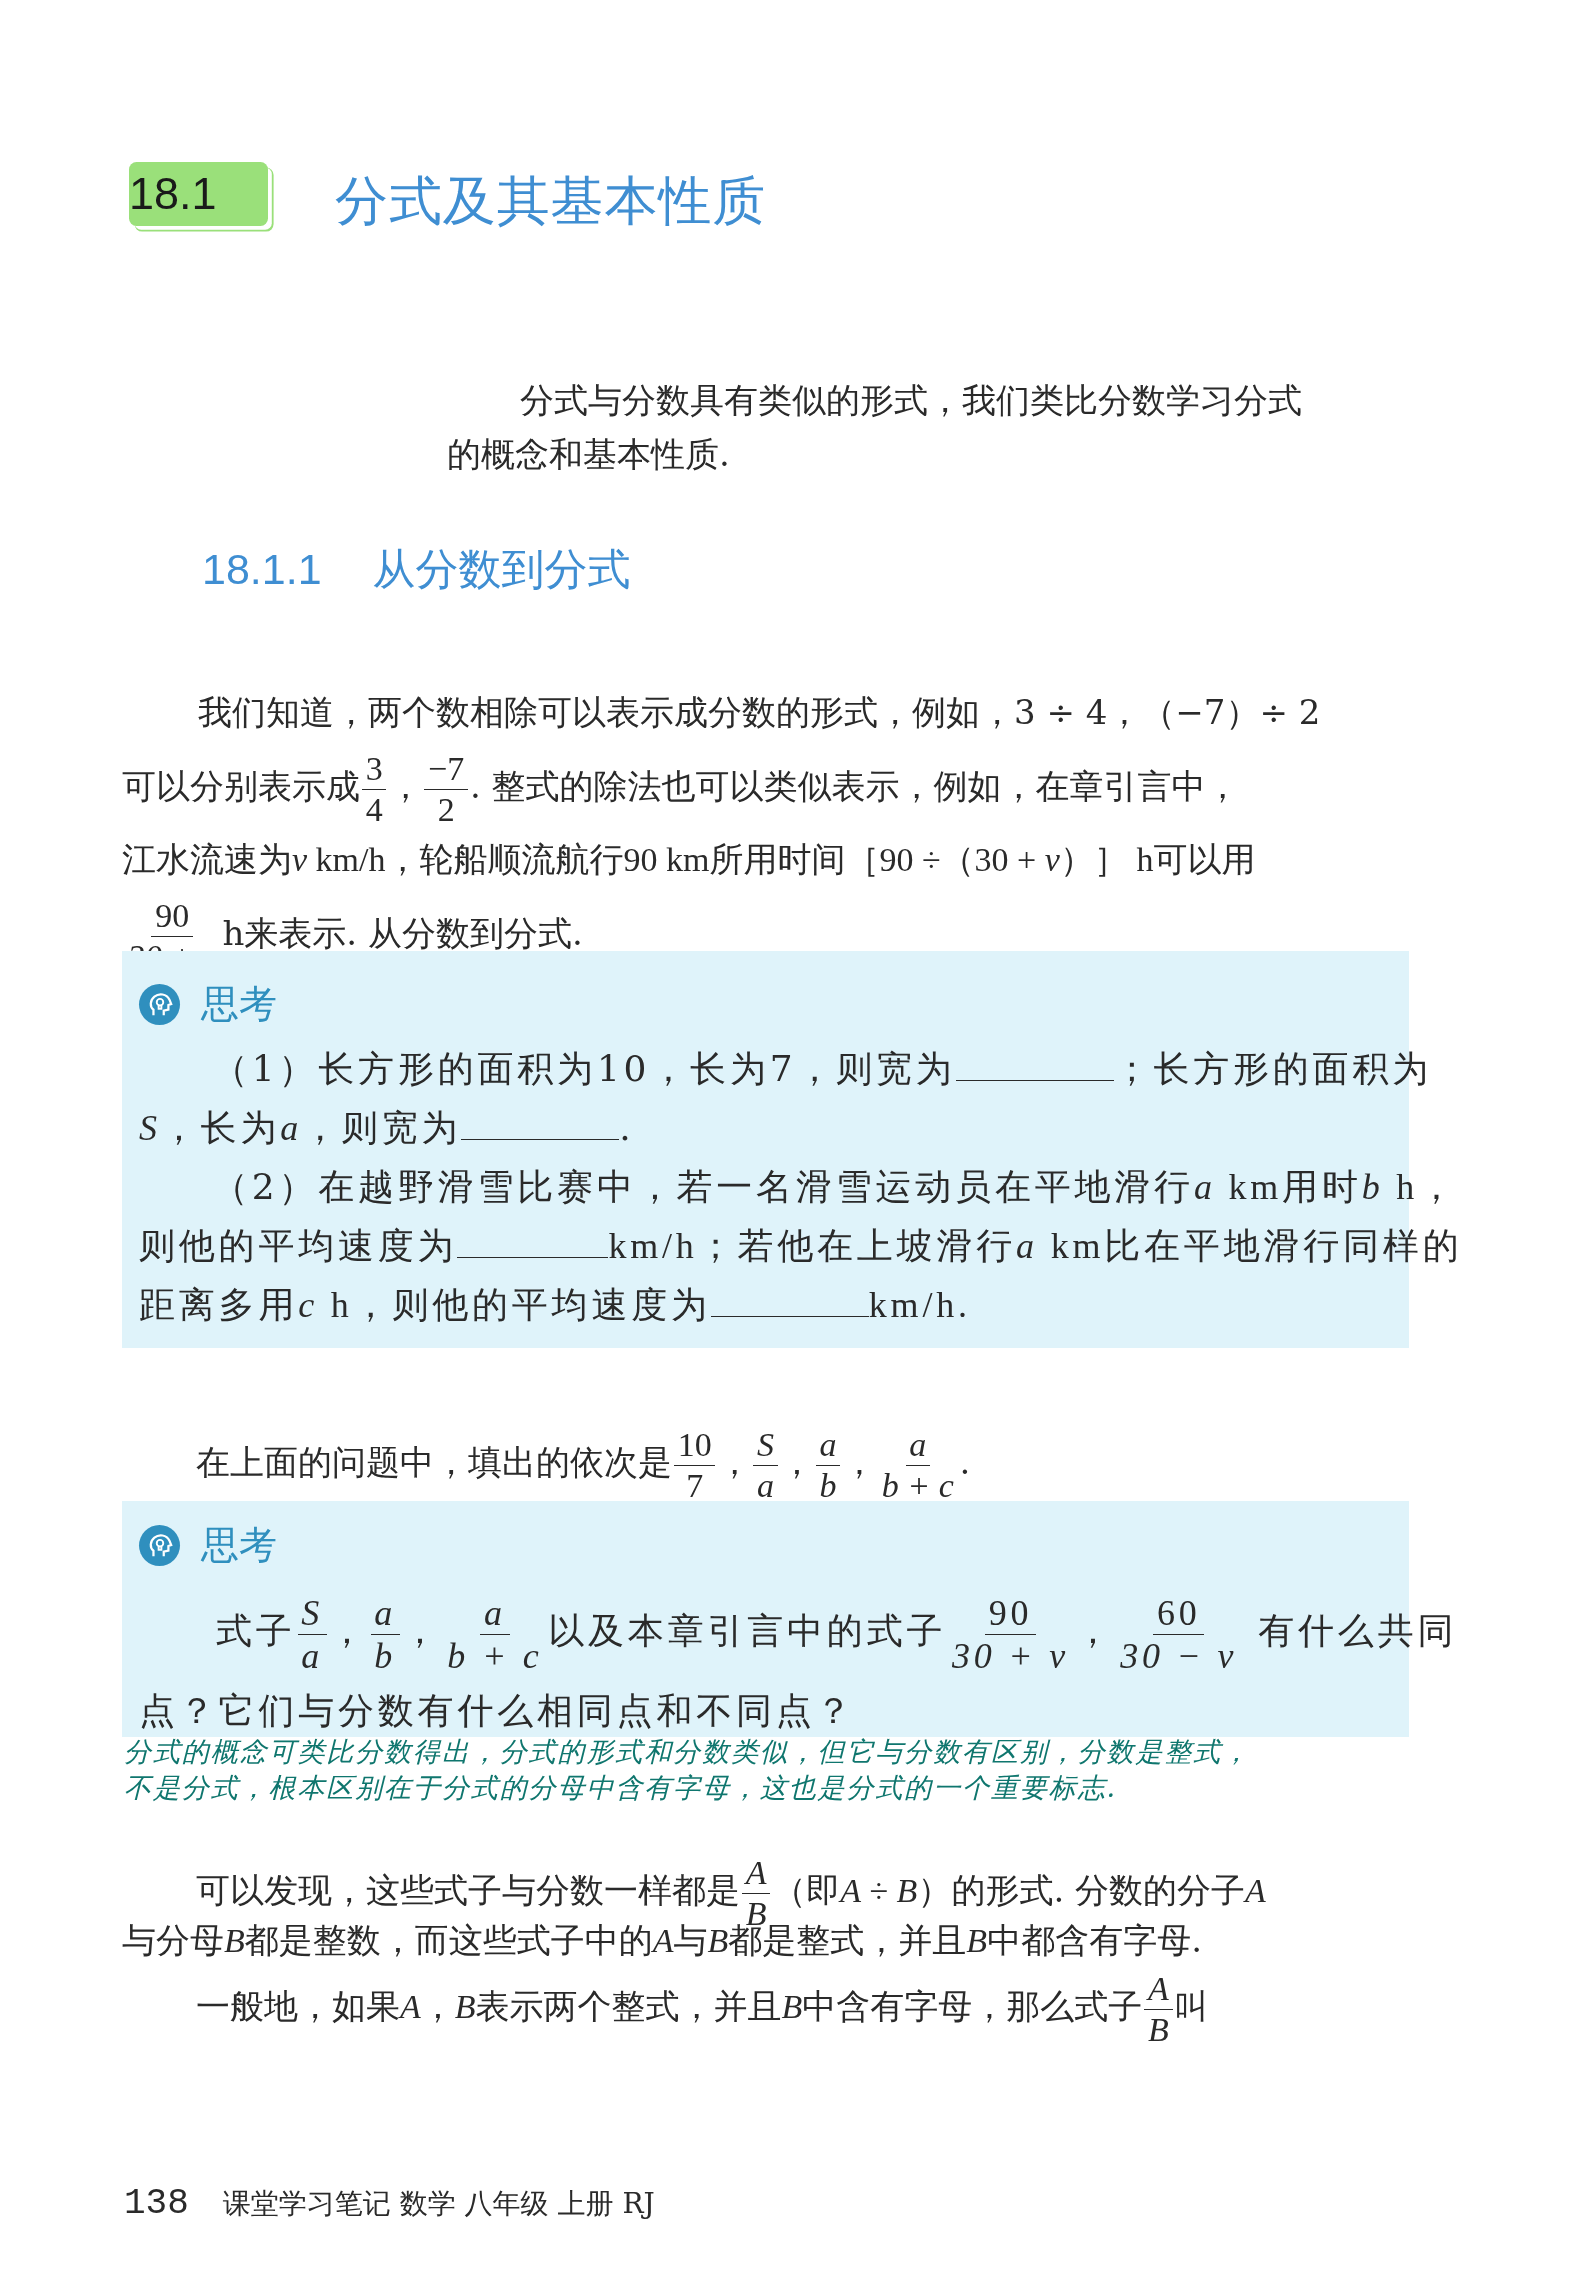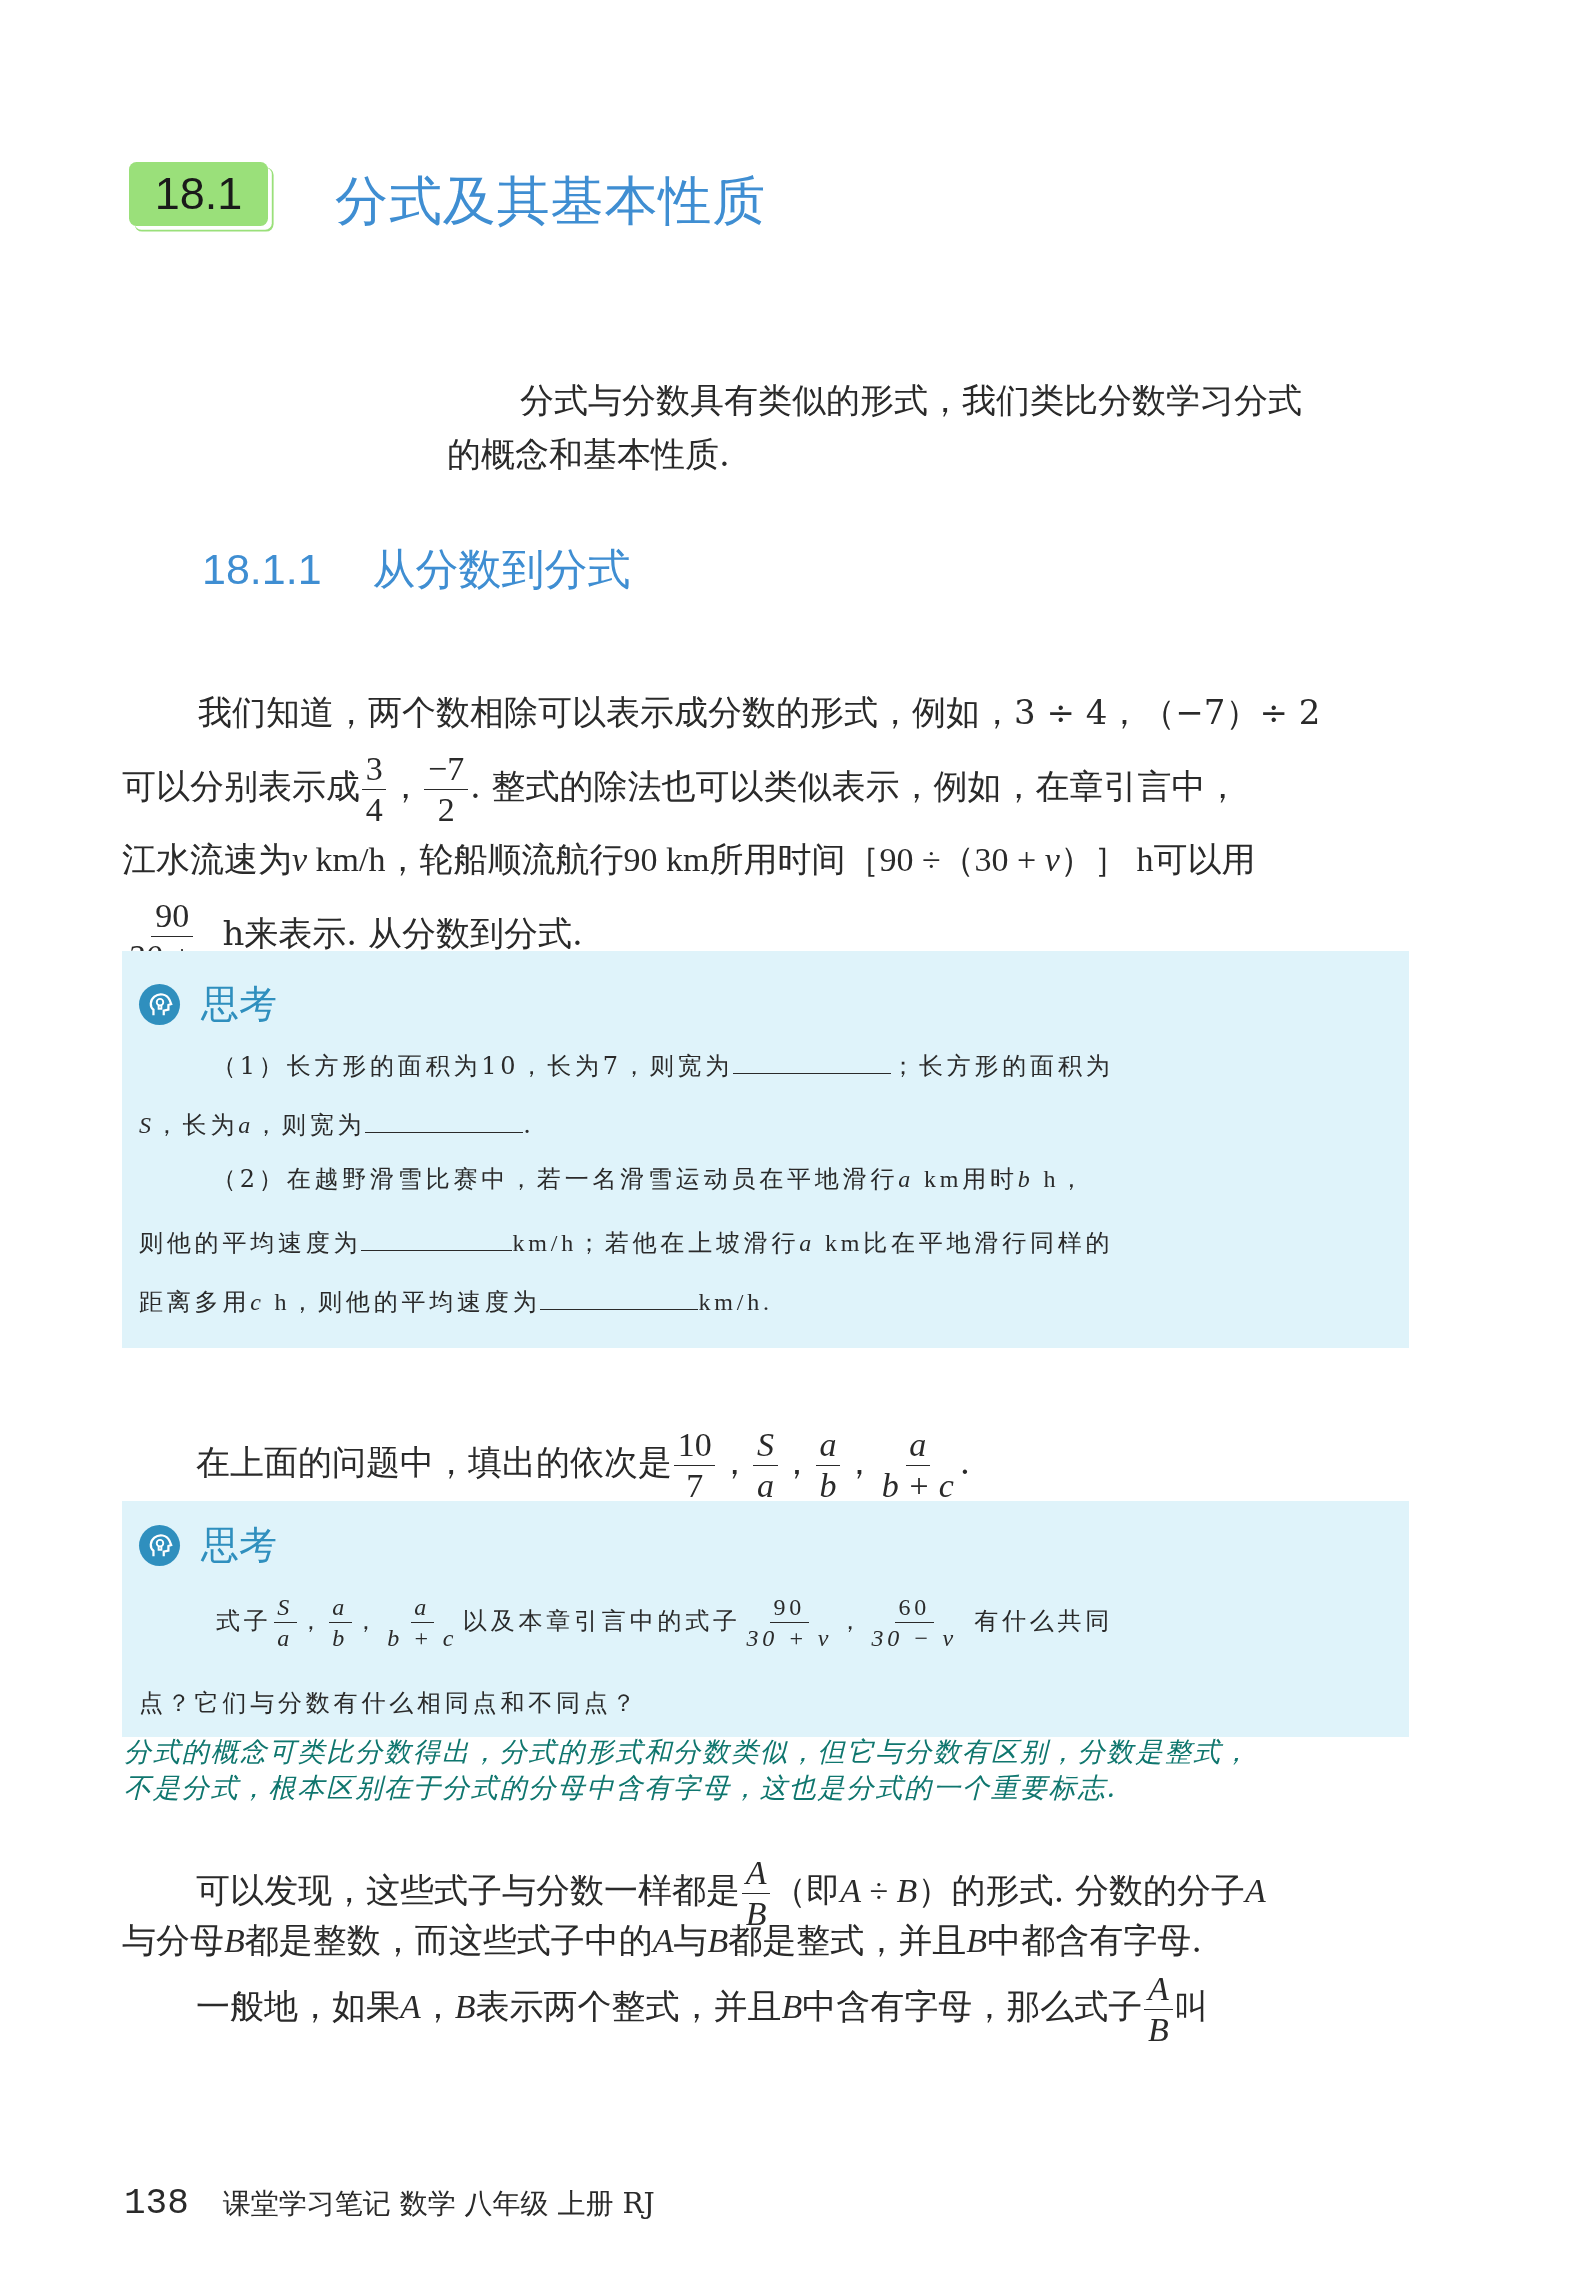--- a/index.html
+++ b/index.html
@@ -5,21 +5,21 @@
   html, body { margin: 0; padding: 0; }
   body {
     width: 1592px; height: 2296px; background: #ffffff; position: relative; overflow: hidden;
     font-family: "DejaVu Serif", "Liberation Serif", serif; color: #231f20;
   }
   .abs { position: absolute; }
   .badge {
     left: 129px; top: 162px; width: 139px; height: 64px;
     background: #9ae07a; border-radius: 7.5px;
     box-shadow: 4.7px 4.7px 0 -0.9px #ffffff, 5.6px 5.6px 0 0 #9ae07a;
-    display: flex; align-items: center; justify-content: center;
+    display: flex; align-items: center; 
     font-family: "Liberation Sans", sans-serif; font-size: 45px; color: #1a1a1a;
   }
   .title {
     left: 335px; top: 166px; font-family: "DejaVu Sans", sans-serif; font-size: 53px;
     color: #3f8ed2; letter-spacing: 0.9px;
   }
   .intro { font-size: 34px; line-height: 56px; color: #2a2a2a; }
   .subhead {
     left: 202px; top: 541px; font-family: "DejaVu Sans", sans-serif; font-size: 43px; color: #3f8ed2;
   }
@@ -35,21 +35,21 @@
   .rm { font-family: "Liberation Serif", serif; }
   .think-box {
     background: #dff3fa; left: 122px; width: 1287px;
   }
   .think-head { display: flex; align-items: center; gap: 21px; }
   .bulb {
     width: 41px; height: 41px; border-radius: 50%; background: #2f8fbe;
     display: flex; align-items: center; justify-content: center;
   }
   .think-title { font-family: "DejaVu Sans", sans-serif; font-size: 38px; color: #2f8fbe; }
-  .box-text { font-size: 24px; color: #2a2a2a; letter-spacing: 3.8px; white-space: nowrap; }
+  .box-text { font-size: 36px; color: #2a2a2a; letter-spacing: 3.8px; white-space: nowrap; }
   .blank { display: inline-block; border-bottom: 1.9px solid #2a2a2a; height: 28px; vertical-align: baseline; }
   .hand {
     left: 124px; font-family: "DejaVu Serif", serif; font-size: 27px; color: #0f766e;
     font-style: italic; letter-spacing: 1.9px; white-space: nowrap;
   }
   .footer { left: 124px; top: 2183px; font-size: 28px; color: #2a2a2a; white-space: nowrap; }
   .footer .pg { font-family: Liberation Mono, monospace; font-size: 36px; margin-right: 34px; }
 </style>
 </head>
 <body>

